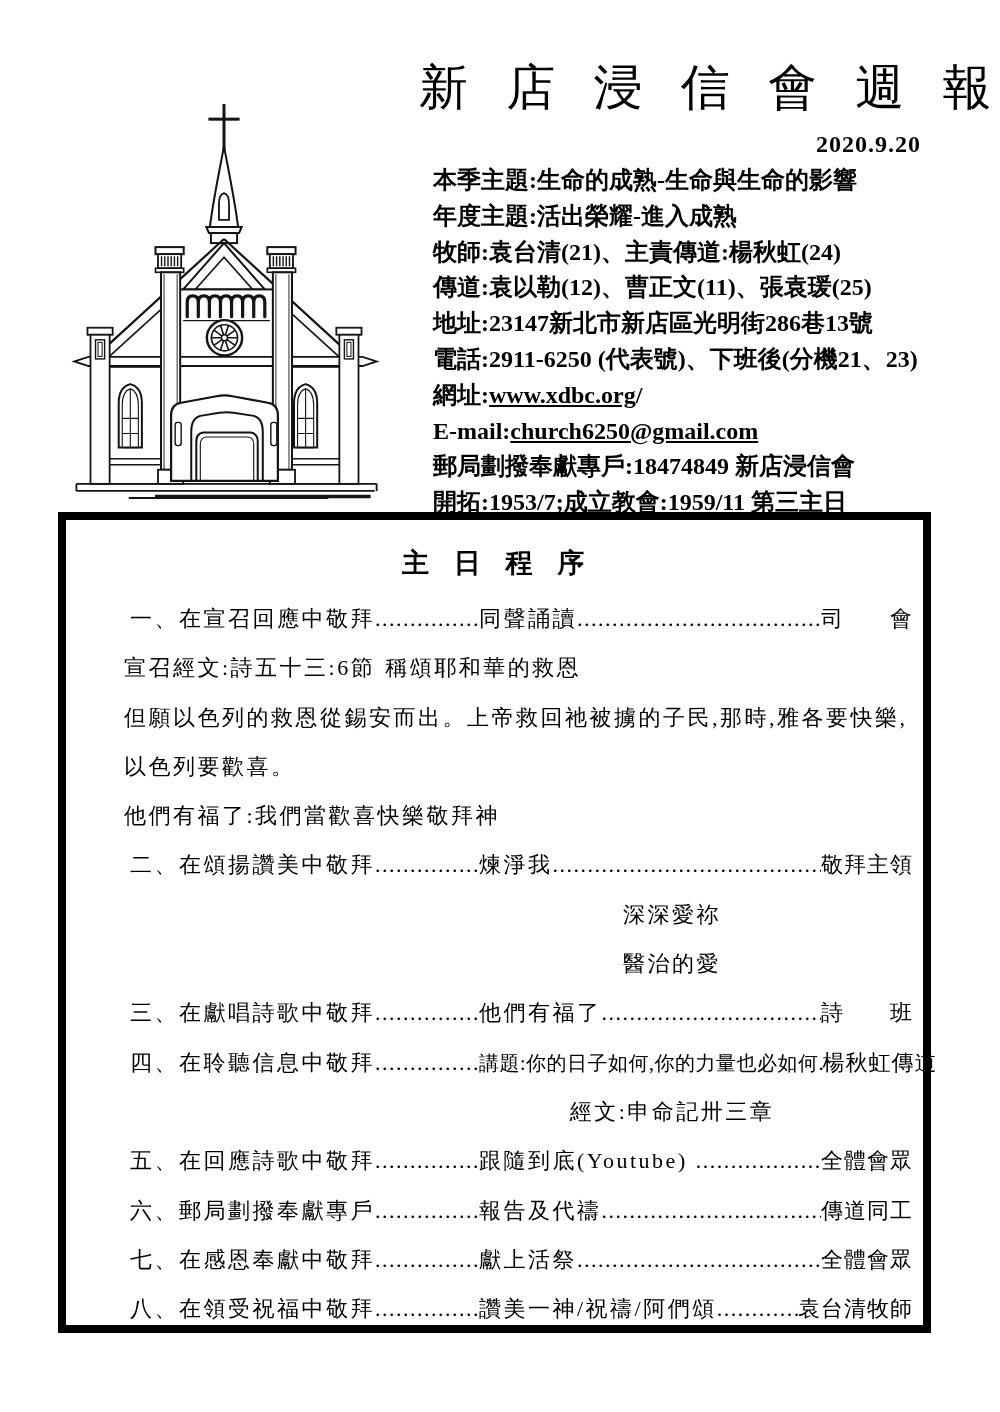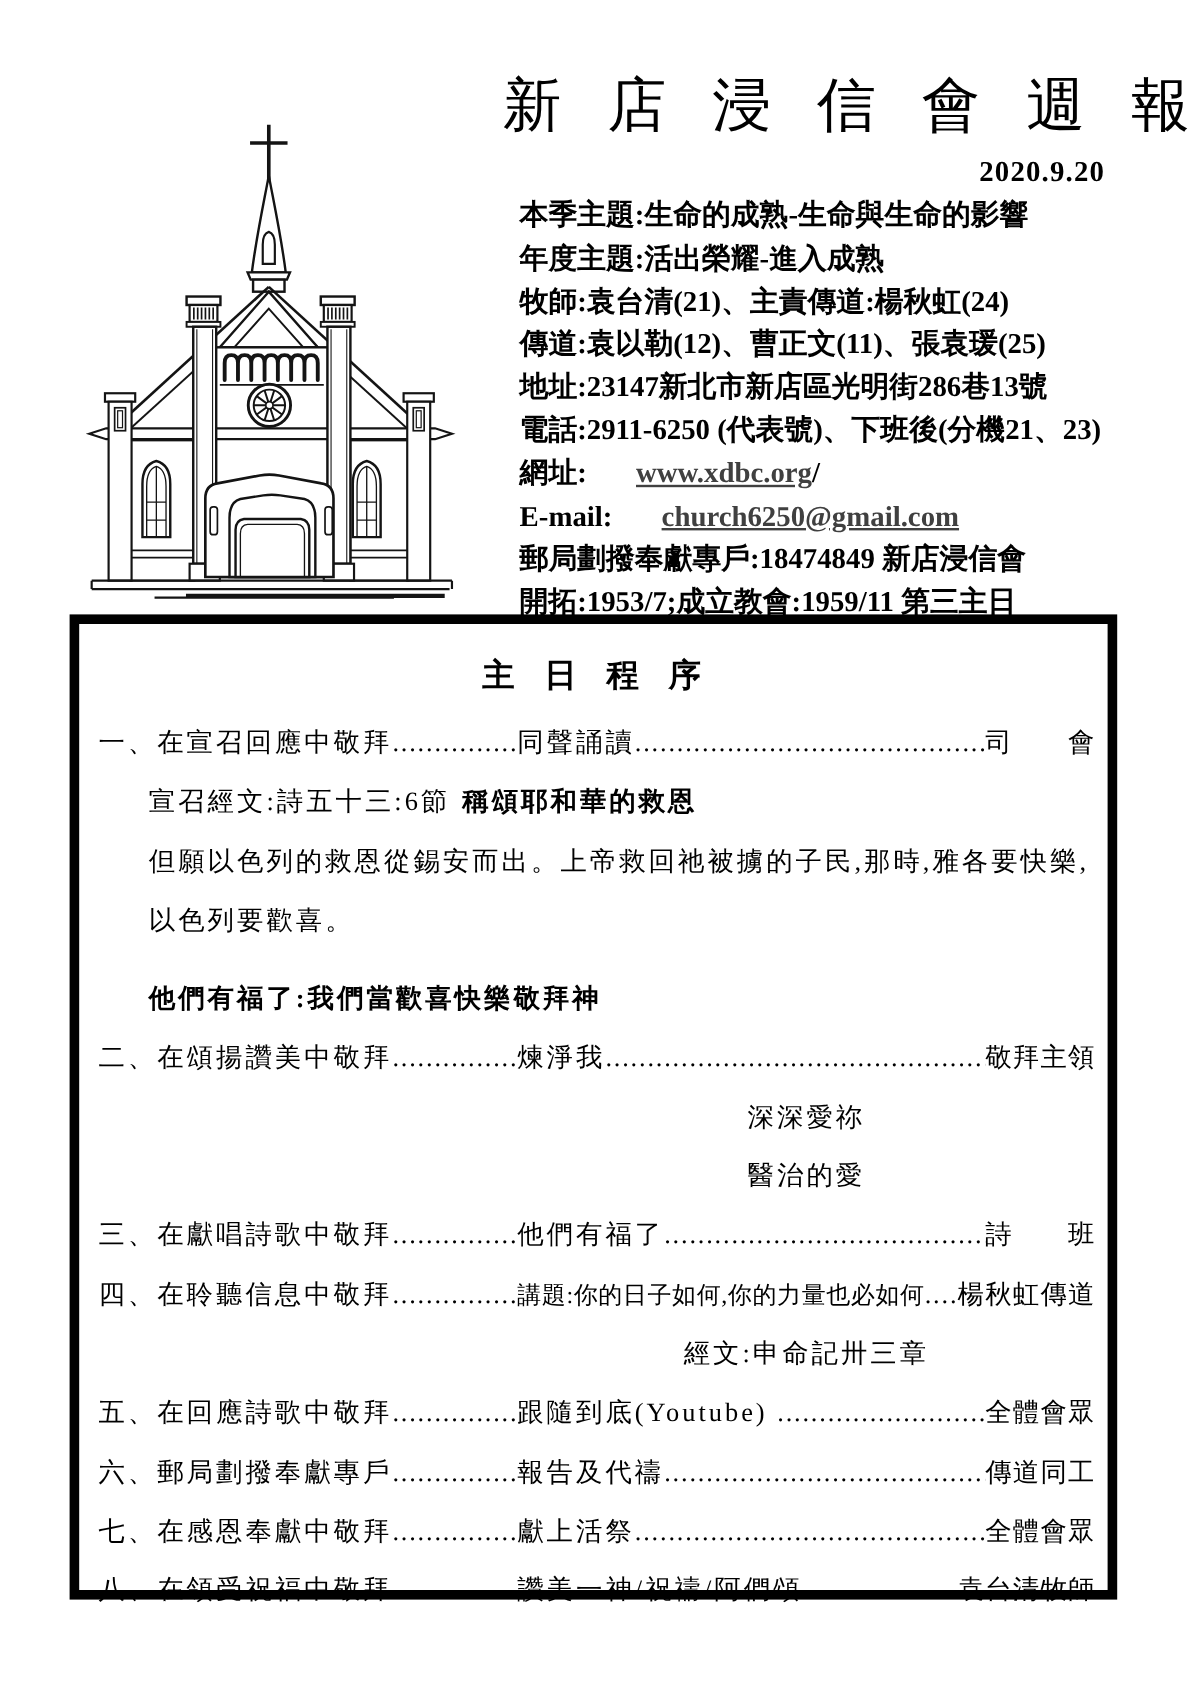--- a/index.html
+++ b/index.html
@@ -18,42 +18,42 @@
   }
   .date {
     position:absolute; right:79px; top:131px;
     font-size:24px; font-weight:bold; letter-spacing:1px;
   }
   .info { position:absolute; left:433px; top:163px; }
   .info-line {
     height:35.8px; line-height:35.8px; white-space:nowrap;
     font-size:24px; font-weight:bold;
   }
-  .link { color:#404040; text-decoration:underline; cursor:pointer;margin-left:41px; }
+  .link { color:#000000; text-decoration:underline; cursor:pointer; }
 
   .pbox {
     position:absolute; left:58px; top:512px; width:873px; height:821px;
     border:8px solid #000000; padding:22px 10px 0 16px;
   }
   .ptitle {
     text-align:center; font-size:27px; font-weight:bold; letter-spacing:9px;
     height:42px; line-height:42px; margin-bottom:10px;
   }
-  .prow { display:flex; align-items:baseline; height:49.3px; line-height:49.3px; font-size:22px; }
+  .prow { display:flex; align-items:baseline; height:49.3px; line-height:49.3px; font-size:22px;margin-left:48px; }
   .prow.blk { display:block; }
   .c1 { flex:0 0 349px; display:flex; align-items:baseline; min-width:0; }
   .lbl { letter-spacing:2.5px; white-space:pre; }
   .mid { letter-spacing:2.5px; white-space:pre;text-align:center; }
   .tight .mid { font-size:20px; letter-spacing:0.5px; }
   .rgt { letter-spacing:1px; white-space:pre; }
   .dots { flex:1 1 auto; min-width:4px; overflow:hidden; white-space:nowrap; letter-spacing:1.5px; }
   .dots::after { content:"........................................................................................................................................"; }
   .subrow { margin-left:349px; letter-spacing:2.5px;text-align:center; }
   .scrip { margin-left:42px; letter-spacing:2.5px; white-space:pre; }
-  .b { font-weight:bold;margin-top:16px; }
+  .b { font-weight:normal; }
   .gap-l { margin-left:10px; }
 </style>
 </head>
 <body>
 
 <div class="page">
 
   <svg class="church" viewBox="0 0 330 400" xmlns="http://www.w3.org/2000/svg">
     <g stroke="#141414" fill="none" stroke-width="2">
 

